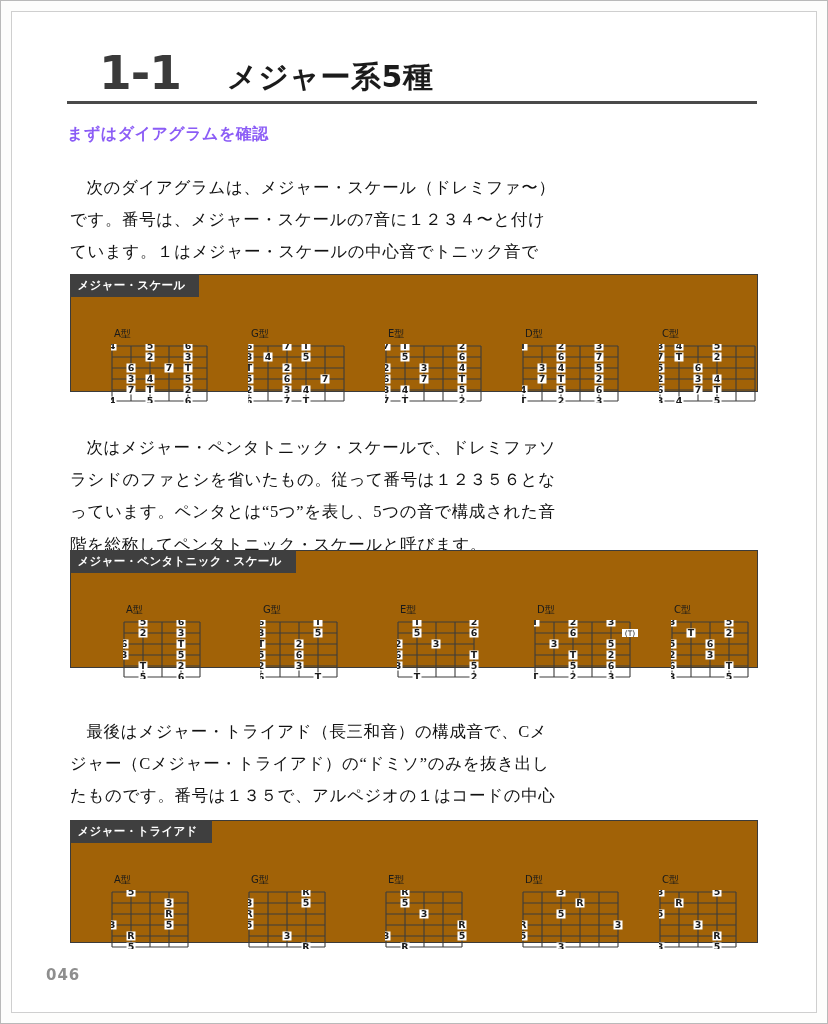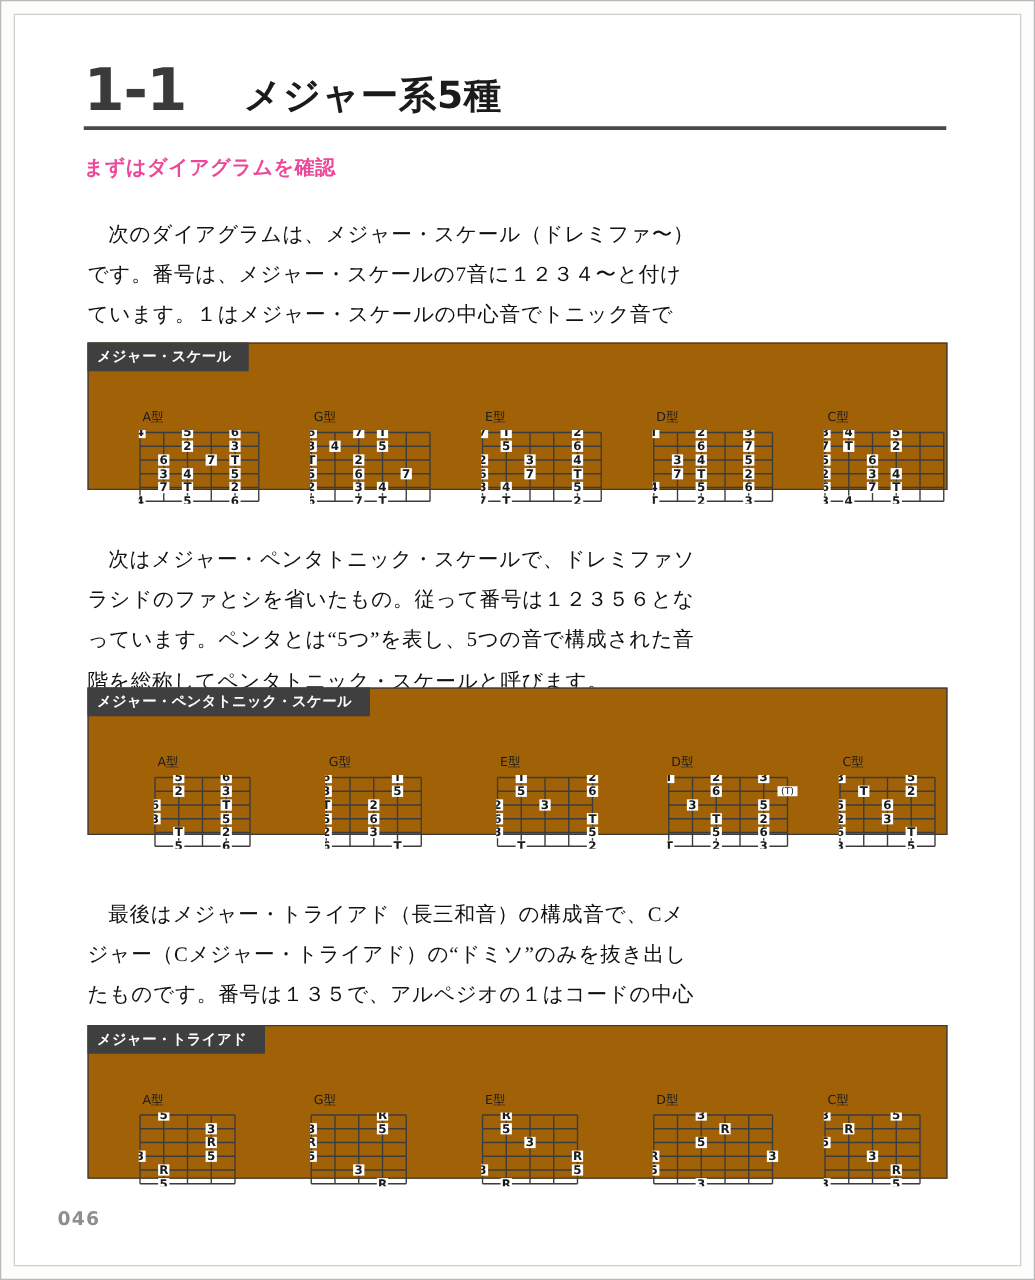--- a/index.html
+++ b/index.html
@@ -48,41 +48,42 @@
     gap: 46px;
     padding-bottom: 4px;
   }
   .chapter-no {
     font-family: "DejaVu Sans", sans-serif;
     font-weight: bold;
     font-size: 47px;
     line-height: 0.96;
     letter-spacing: -1px;
     color: #3a3a3a;
+    margin-left: 32px;
   }
   .chapter-title {
     font-family: "DejaVu Sans", sans-serif;
     font-weight: bold;
     font-size: 30px;
     line-height: 1.05;
     color: #1b1b1b;
     padding-bottom: 3px;
     letter-spacing: 0.5px;
   }
   .header-rule {
     height: 3px;
     background: #4a4a4a;
     margin-top: 2px;
     width: 690px;
   }
   .subhead {
     font-family: "DejaVu Sans", sans-serif;
     font-weight: bold;
     font-size: 16px;
-    color: #ec4899;
+    color: #8b5cf6;
     margin-top: 20px;
     letter-spacing: 0.5px;
   }
 
   
   .para {
     position: absolute;
     left: 58px;
     width: 492px;
     font-size: 16.5px;

